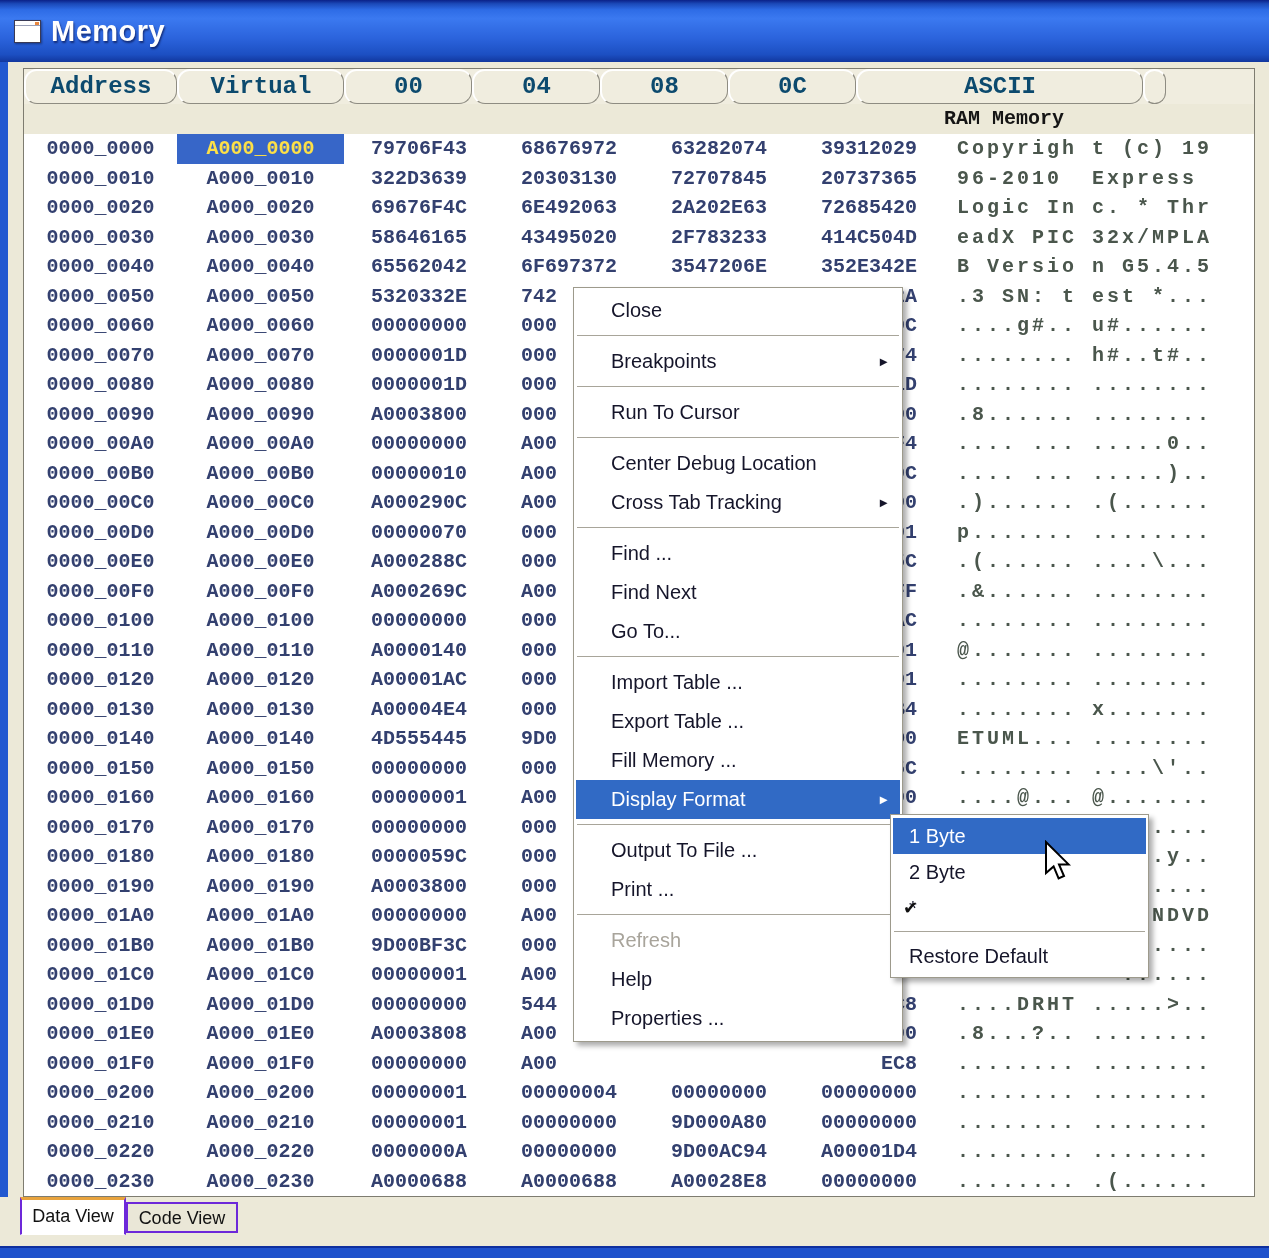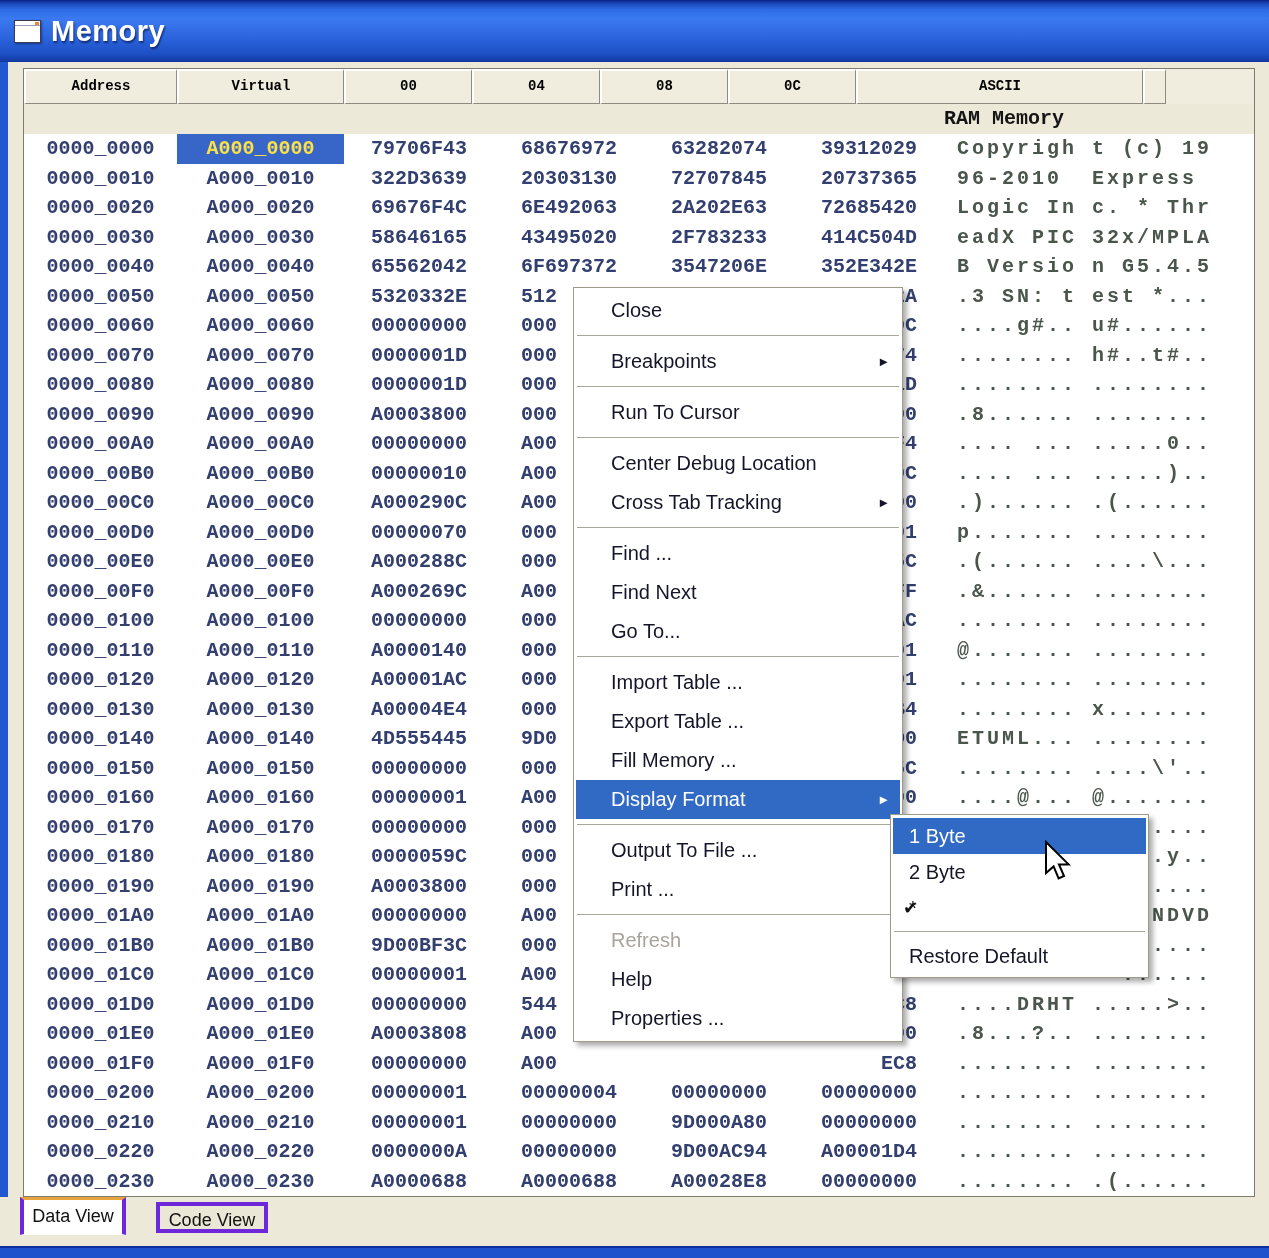--- a/index.html
+++ b/index.html
@@ -13,23 +13,23 @@
   .win-icon{width:25px;height:21px;margin-left:14px;background:#fff;border:1px solid #3a3a55;
     position:relative;box-shadow:1px 1px 2px rgba(0,0,20,.4);}
   .win-icon::after{content:"";position:absolute;left:0;right:0;top:4px;height:1px;background:#9aa0b8;}
   .win-icon::before{content:"";position:absolute;right:1px;top:1px;width:4px;height:3px;background:#E8863D;}
   .title-text{color:#fff;font-weight:bold;font-size:29px;margin-left:10px;
     text-shadow:1px 2px 2px rgba(0,0,40,.55);letter-spacing:.5px;}
   
   .table-wrap{position:absolute;left:15px;top:68px;width:1230px;border:1px solid #7E7C70;background:#fff;}
   .hdr{display:flex;height:35px;background:#F0EDDF;}
   .hcell{box-sizing:border-box;height:35px;line-height:31px;text-align:center;
-    font-family:"Liberation Mono",monospace;font-weight:bold;font-size:14px;color:#000000;
+    font-family:"Liberation Mono",monospace;font-weight:bold;font-size:24px;color:#0c4a6e;
     border-top:2px solid #FFFFFF;border-left:2px solid #FFFFFF;
-    border-right:1px solid #8E8C82;border-bottom:1px solid #8E8C82;}
+    border-right:1px solid #8E8C82;border-bottom:1px solid #8E8C82;border-radius:13px;}
   .w-addr{width:153px}.w-virt{width:167px}.w-hex{width:128px}.w-ascii{width:287px}.w-stub{width:23px}
   .banner{height:30px;background:#ECE9D8;font-family:"Liberation Mono",monospace;
     font-weight:bold;font-size:20px;color:#151515;line-height:30px;padding-left:920px;box-sizing:border-box;}
   .data-body{background:#fff;}
   .mrow{display:flex;height:29.5px;line-height:29.5px;
     font-family:"Liberation Mono",monospace;font-weight:bold;font-size:20px;color:#33406F;}
   .cell{box-sizing:border-box;display:block;white-space:pre;}
   .c-addr{width:153px;text-align:center;font-family:Liberation Mono, monospace;}
   .c-virt{width:167px;text-align:center;}
   .c-hex{width:150px;text-align:center;}
@@ -47,23 +47,23 @@
   .mitem{position:relative;height:39px;line-height:39px;padding-left:35px;
     font-size:20px;color:#15152A;}
   .sub-menu .mitem{height:36px;line-height:36px;padding-left:16px;}
   .mitem.hl{background:#316AC5;color:#fff;}
   .mitem.dis{color:#A8A49B;text-shadow:1px 1px 0 #fff;}
   .marrow{position:absolute;right:10px;top:0;font-size:13px;}
   .mcheck{position:absolute;left:10px;top:0;font-size:18px;color:#101010;}
   .msep{border-top:1px solid #A8A59A;border-bottom:1px solid #FFFFFF;margin:5px 1px;}
   
   .tabbar{position:absolute;left:-8px;bottom:12px;width:1167px;height:49px;background:#ECE9D8;
-    display:flex;align-items:flex-start;padding-left:20px;box-sizing:border-box;gap:30px;}
+    display:flex;align-items:flex-start;padding-left:20px;box-sizing:border-box;}
   .tab{box-sizing:border-box;font-size:18px;color:#111;text-align:center;
-    border:4px solid #6d28d9;background:#ECE9D8;}
+    border:2px solid #6d28d9;background:#ECE9D8;}
   .tab.active{width:106px;height:38px;line-height:33px;background:#FFFFFF;
     border-top:3px solid #E8A33D;border-bottom:1px solid #fff;}
   .tab.inactive{width:112px;height:31px;line-height:29px;margin-top:5px;background:#EAE7D7;}
   .bottom-strip{position:absolute;left:-8px;bottom:0;width:1269px;height:12px;
     background:#1E51CC;border-top:2px solid #0E2F9E;box-sizing:border-box;}
   .cursor{position:absolute;left:1036px;top:840px;z-index:9;}
 </style>
 </head>
 <body>
 
@@ -129,21 +129,21 @@
           <span class="cell c-hex">65562042</span>
           <span class="cell c-hex c04">6F697372</span>
           <span class="cell c-hex">3547206E</span>
           <span class="cell c-hex c0c">352E342E</span>
           <span class="cell c-ascii">B Versio n G5.4.5</span>
         </div>
         <div class="mrow">
           <span class="cell c-addr">0000_0050</span>
           <span class="cell c-virt">A000_0050</span>
           <span class="cell c-hex">5320332E</span>
-          <span class="cell c-hex c04">512</span>
+          <span class="cell c-hex c04">742</span>
           <span class="cell c-hex"></span>
           <span class="cell c-hex c0c">02A</span>
           <span class="cell c-ascii">.3 SN: t est *...</span>
         </div>
         <div class="mrow">
           <span class="cell c-addr">0000_0060</span>
           <span class="cell c-virt">A000_0060</span>
           <span class="cell c-hex">00000000</span>
           <span class="cell c-hex c04">000</span>
           <span class="cell c-hex"></span>

